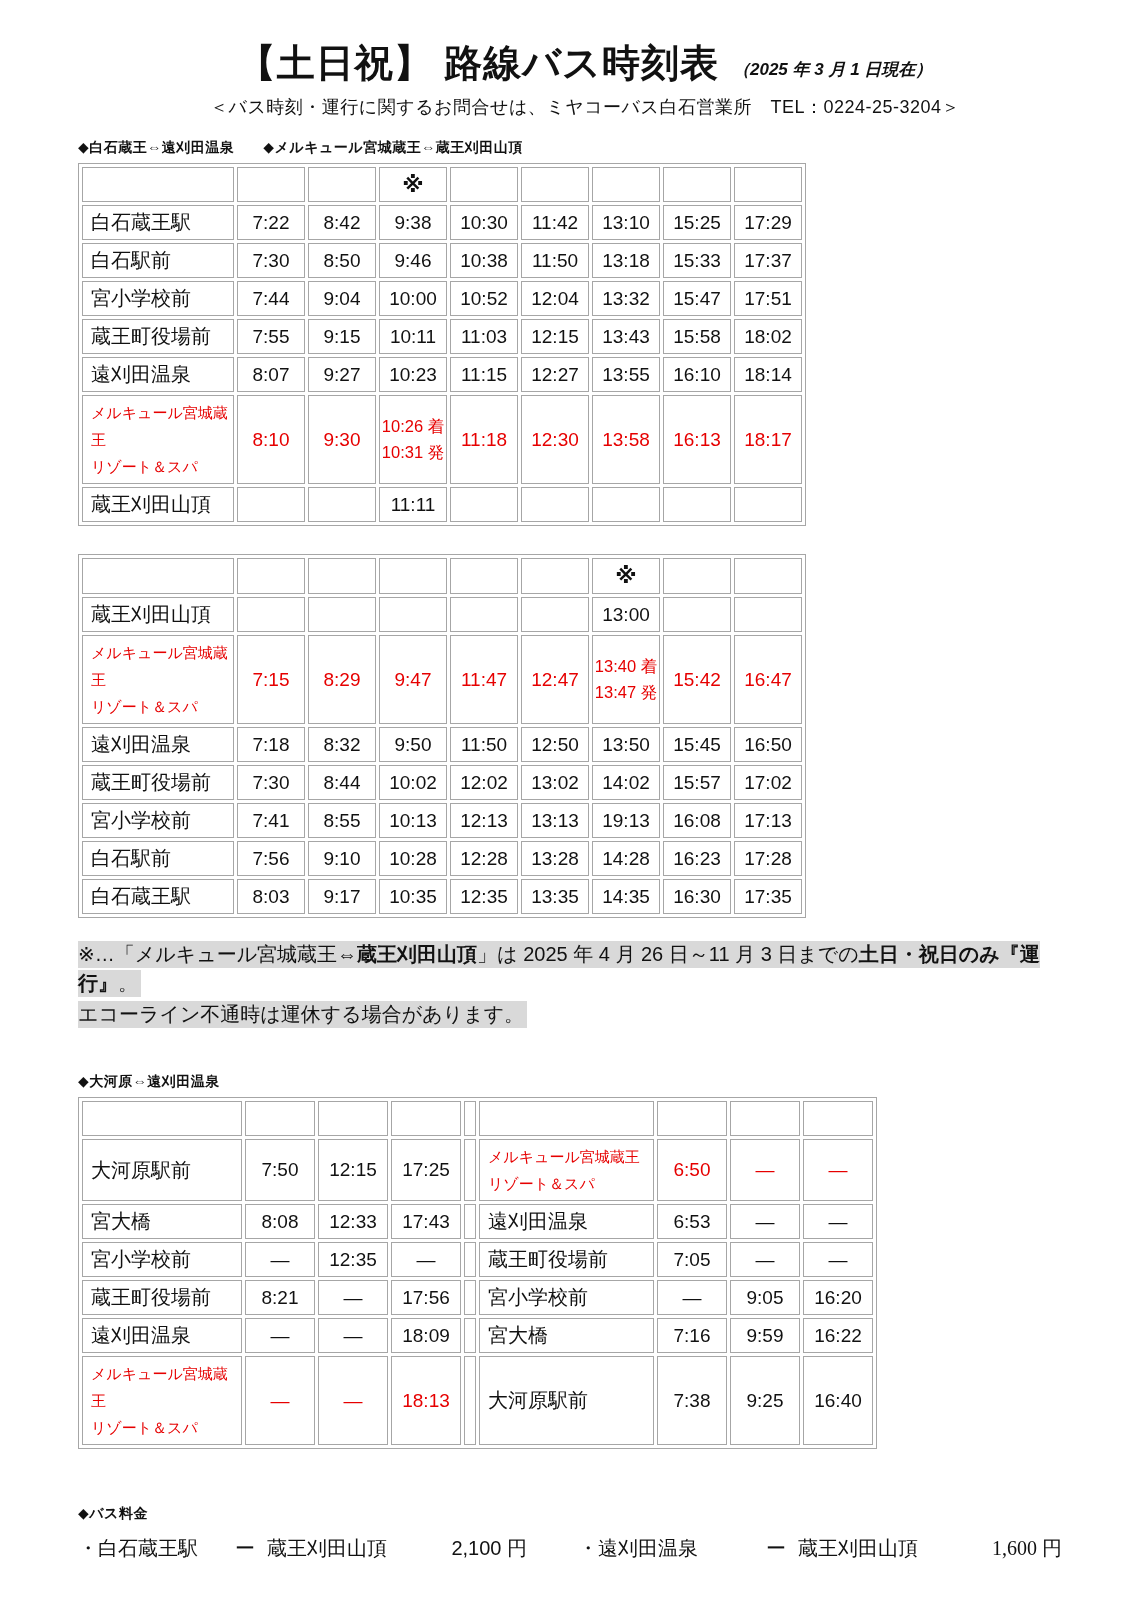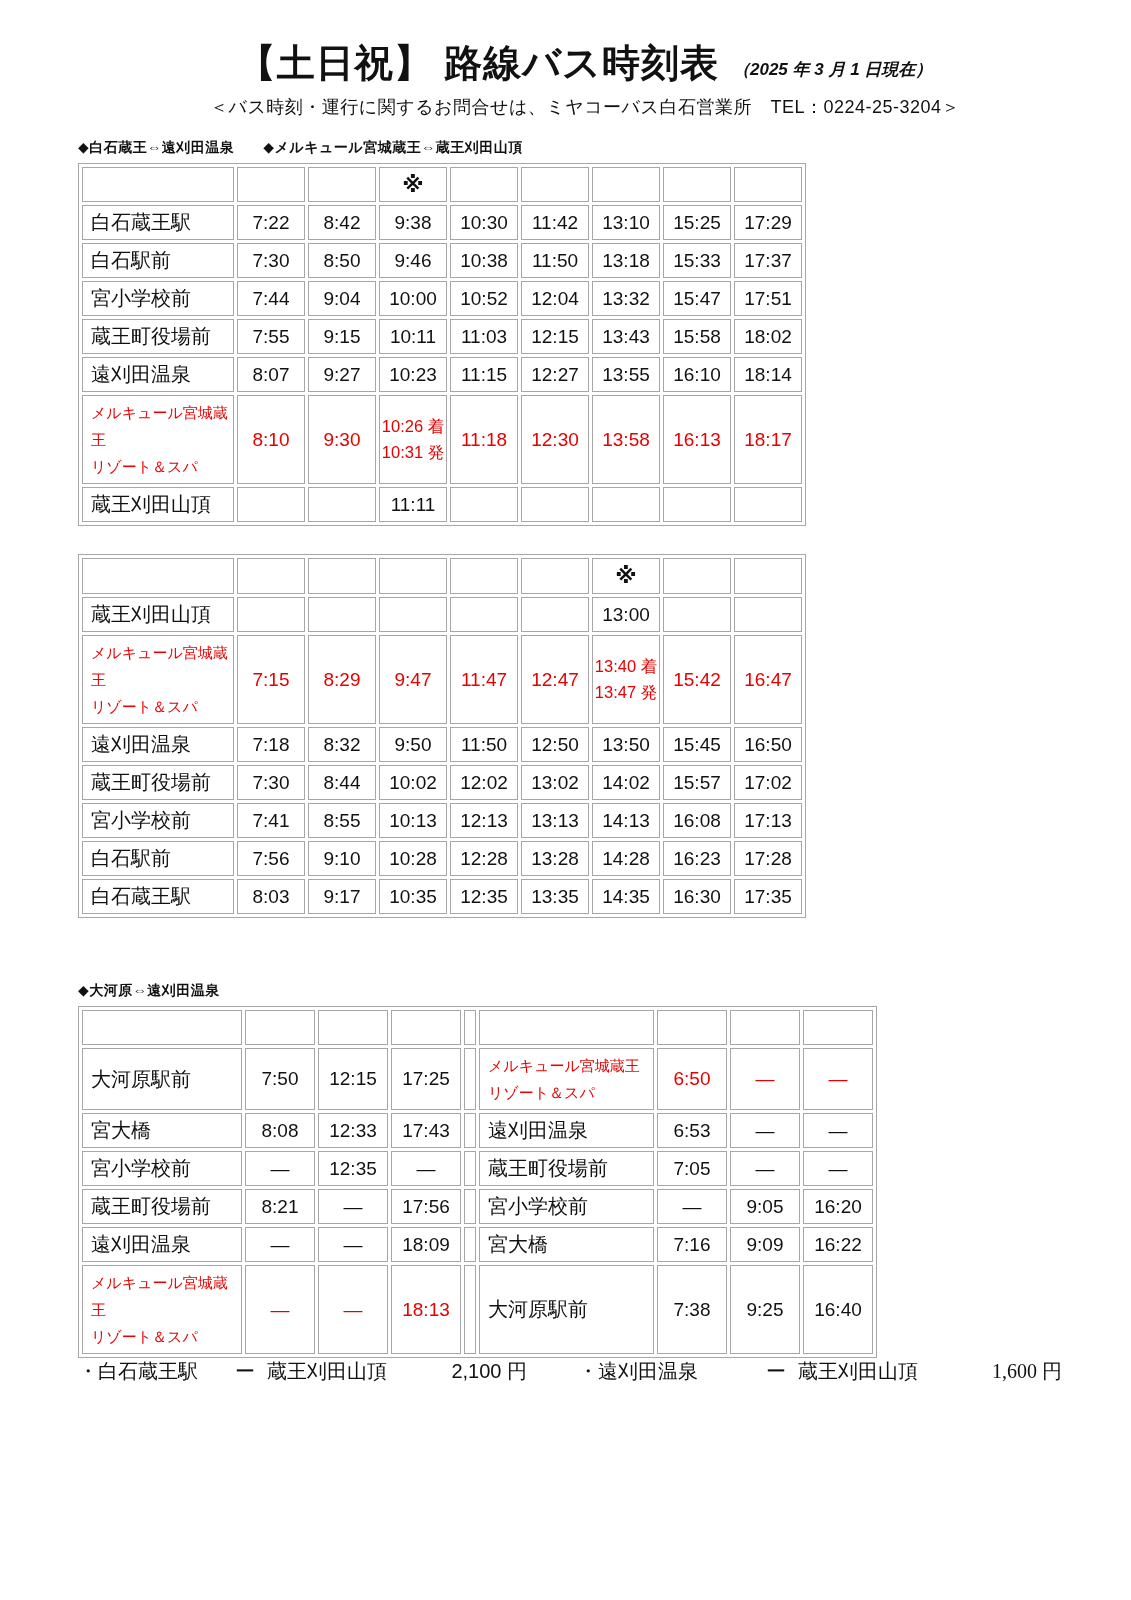--- a/index.html
+++ b/index.html
@@ -252,21 +252,21 @@
             <td class="time">15:57</td>
             <td class="time">17:02</td>
           </tr>
           <tr>
             <td class="station">宮小学校前</td>
             <td class="time">7:41</td>
             <td class="time">8:55</td>
             <td class="time">10:13</td>
             <td class="time">12:13</td>
             <td class="time">13:13</td>
-            <td class="time">14:13</td>
+            <td class="time">19:13</td>
             <td class="time">16:08</td>
             <td class="time">17:13</td>
           </tr>
           <tr>
             <td class="station">白石駅前</td>
             <td class="time">7:56</td>
             <td class="time">9:10</td>
             <td class="time">10:28</td>
             <td class="time">12:28</td>
             <td class="time">13:28</td>
@@ -283,20 +283,30 @@
             <td class="time">13:35</td>
             <td class="time">14:35</td>
             <td class="time">16:30</td>
             <td class="time">17:35</td>
           </tr>
         </tbody>
     </table>
 
     <div class="tbl-gap2"></div>
 
+    <div class="note">
+      <div class="line">
+        <span class="hl">
+          <span>※…「メルキュール宮城蔵王⇔</span><b>蔵王刈田山頂</b><span>」は 2025 年 4 月 26 日～11 月 3 日までの</span><b>土日・祝日のみ『運行』</b><span>。</span>
+        </span>
+      </div>
+      <div class="line">
+        <span class="hl">エコーライン不通時は運休する場合があります。</span>
+      </div>
+    </div>
 
     <div class="sec-heading sec2-heading">◆大河原⇔遠刈田温泉</div>
 
     <table class="tt paired" style="width:799px">
       <colgroup>
         <col style="width:160px">
         <col style="width:70px">
           <col style="width:70px">
           <col style="width:70px">
         <col style="width:12px">
@@ -363,38 +373,39 @@
             <td class="time">16:20</td>
           </tr>
           <tr>
             <td class="station">遠刈田温泉</td>
             <td class="time">—</td>
             <td class="time">—</td>
             <td class="time">18:09</td>
             <td class="spacer"></td>
             <td class="station">宮大橋</td>
             <td class="time">7:16</td>
-            <td class="time">9:09</td>
+            <td class="time">9:59</td>
             <td class="time">16:22</td>
           </tr>
           <tr>
             <td class="station red two">メルキュール宮城蔵王
 リゾート＆スパ</td>
             <td class="time red">—</td>
             <td class="time red">—</td>
             <td class="time red">18:13</td>
             <td class="spacer"></td>
             <td class="station">大河原駅前</td>
             <td class="time">7:38</td>
             <td class="time">9:25</td>
             <td class="time">16:40</td>
           </tr>
         </tbody>
     </table>
 
+    <div class="sec-heading fare-head">◆バス料金</div>
 
     <div class="fare-row">
       <div class="fare-item left">
         <span class="f-name">・白石蔵王駅</span>
         <span class="f-dash">ー</span>
         <span class="f-to">蔵王刈田山頂</span>
         <span class="f-price">2,100 円</span>
       </div>
       <div class="fare-item right">
         <span class="f-name">・遠刈田温泉</span>

